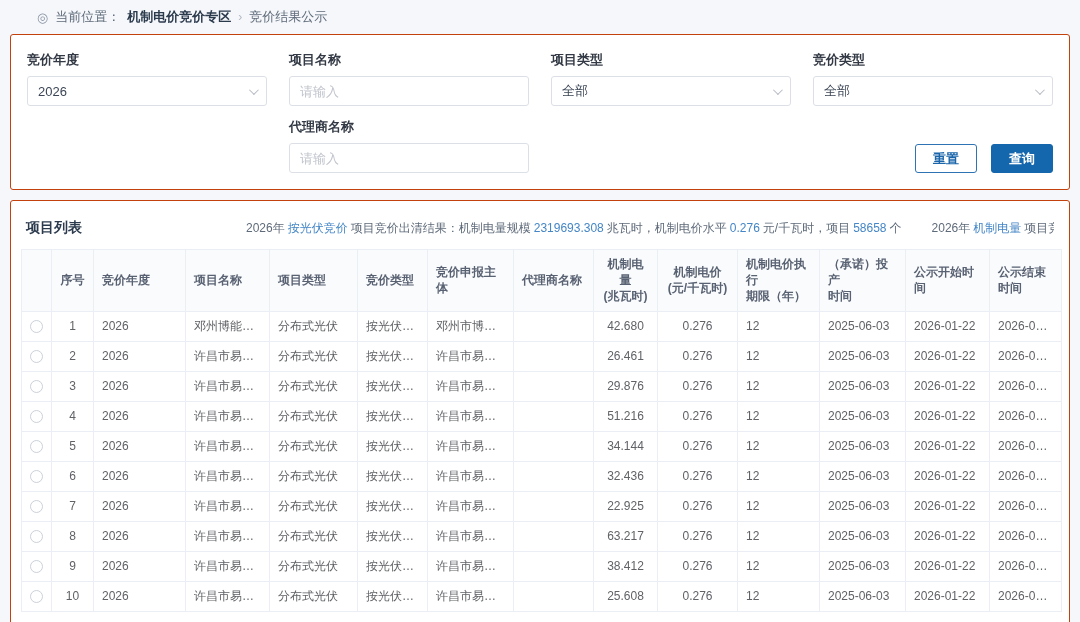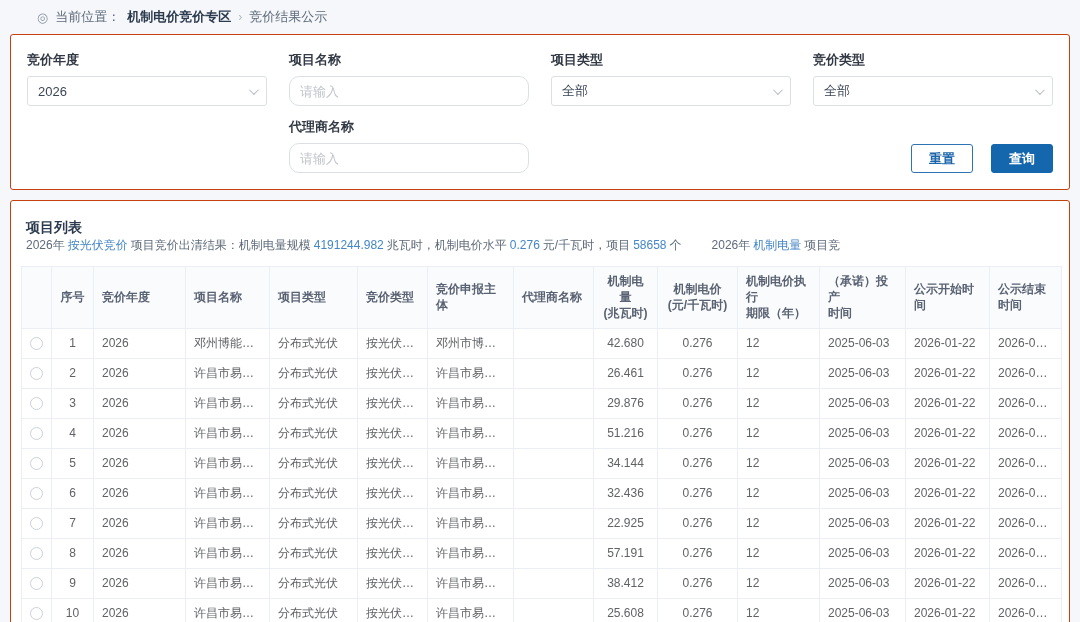--- a/index.html
+++ b/index.html
@@ -39,39 +39,39 @@
     margin:12px 0 7px;
   }
   .select, .text-input {
     width:100%; height:30px;
     border:1px solid #dcdfe6; border-radius:3px;
     background:#fff;
     display:flex; align-items:center; justify-content:space-between;
     padding:0 10px;
     font-size:13px; color:#3c4656;
   }
-  input.text-input { display:block; font-family:"Liberation Sans",sans-serif; outline:none;border-radius:10px; }
+  input.text-input { display:block; font-family:"Liberation Sans",sans-serif; outline:none; }
   input.text-input::placeholder { color:#c0c4cc; }
   .chev {
     width:7px; height:7px;
     border-right:1px solid #b7bcc4; border-bottom:1px solid #b7bcc4;
     transform: rotate(45deg) translateY(-2px);
     flex:0 0 auto;
   }
-  .filter-buttons { margin-left:auto; display:flex; gap:2px; }
+  .filter-buttons { margin-left:auto; display:flex; gap:14px; }
   .btn {
     height:29px; padding:0 17px;
     border-radius:3px; font-size:13px; font-weight:bold;
     font-family:"Liberation Sans",sans-serif; cursor:pointer;
   }
   .btn-reset { background:#fff; border:1px solid #2e74b5; color:#1b66ab; }
-  .btn-search { background:#1466ad; border:1px solid #1466ad; color:#fff;margin-left:16px; }
+  .btn-search { background:#1466ad; border:1px solid #1466ad; color:#fff; }
   
   .list-card { margin-top:10px; padding:10px; min-height:442px; }
-  .list-header { display:flex; padding:8px 5px 12px;flex-direction:column; }
+  .list-header { display:flex; align-items:center; padding:8px 5px 12px; }
   .list-title { font-size:14px; font-weight:bold; color:#2b3a4d; width:220px; flex:0 0 auto; }
   .summary { font-size:12px; color:#5f6b7a; white-space:nowrap; overflow:hidden; display:flex; flex:1; }
   .summary-block { white-space:nowrap; }
   .summary-block + .summary-block { margin-left:30px; }
   .seg-link { color:#4486c6; margin:0 3px; cursor:pointer; }
   .seg-number { color:#4486c6; margin:0 3px; }
   
   table {
     width:1040px; border-collapse:collapse; table-layout:fixed;
     font-size:12px; color:#606266;
@@ -150,21 +150,21 @@
       <button class="btn btn-reset">重置</button>
       <button class="btn btn-search">查询</button>
     </div>
   </div>
 </div>
 
 <div class="card list-card">
   <div class="list-header">
     <div class="list-title">项目列表</div>
     <div class="summary">
-      <span class="summary-block"><span class="seg-text">2026年</span><span class="seg-link">按光伏竞价</span><span class="seg-text">项目竞价出清结果：机制电量规模</span><span class="seg-number">4191244.982</span><span class="seg-text">兆瓦时，机制电价水平</span><span class="seg-number">0.276</span><span class="seg-text">元/千瓦时，项目</span><span class="seg-number">58658</span><span class="seg-text">个</span></span>
+      <span class="summary-block"><span class="seg-text">2026年</span><span class="seg-link">按光伏竞价</span><span class="seg-text">项目竞价出清结果：机制电量规模</span><span class="seg-number">2319693.308</span><span class="seg-text">兆瓦时，机制电价水平</span><span class="seg-number">0.276</span><span class="seg-text">元/千瓦时，项目</span><span class="seg-number">58658</span><span class="seg-text">个</span></span>
       <span class="summary-block"><span class="seg-text">2026年</span><span class="seg-link">机制电量</span><span class="seg-text">项目竞</span></span>
     </div>
   </div>
 
   <table>
     <colgroup>
       <col style="width:30px">
         <col style="width:42px">
         <col style="width:92px">
         <col style="width:84px">
@@ -316,21 +316,21 @@
         </tr>
         <tr>
           <td class="center"><span class="radio"></span></td>
           <td class="center">8</td>
           <td>2026</td>
           <td>许昌市易森太...</td>
           <td>分布式光伏</td>
           <td>按光伏竞价</td>
           <td>许昌市易森太...</td>
           <td></td>
-          <td class="center">57.191</td>
+          <td class="center">63.217</td>
           <td class="center">0.276</td>
           <td>12</td>
           <td>2025-06-03</td>
           <td>2026-01-22</td>
           <td>2026-01-27</td>
         </tr>
         <tr>
           <td class="center"><span class="radio"></span></td>
           <td class="center">9</td>
           <td>2026</td>

